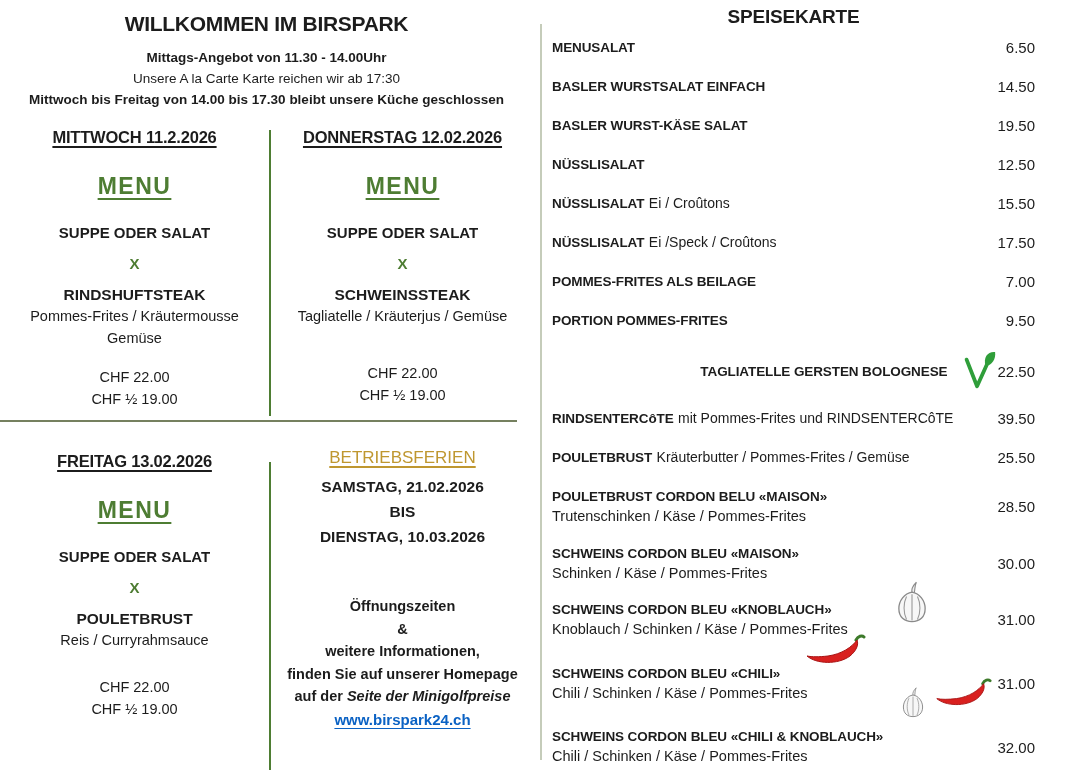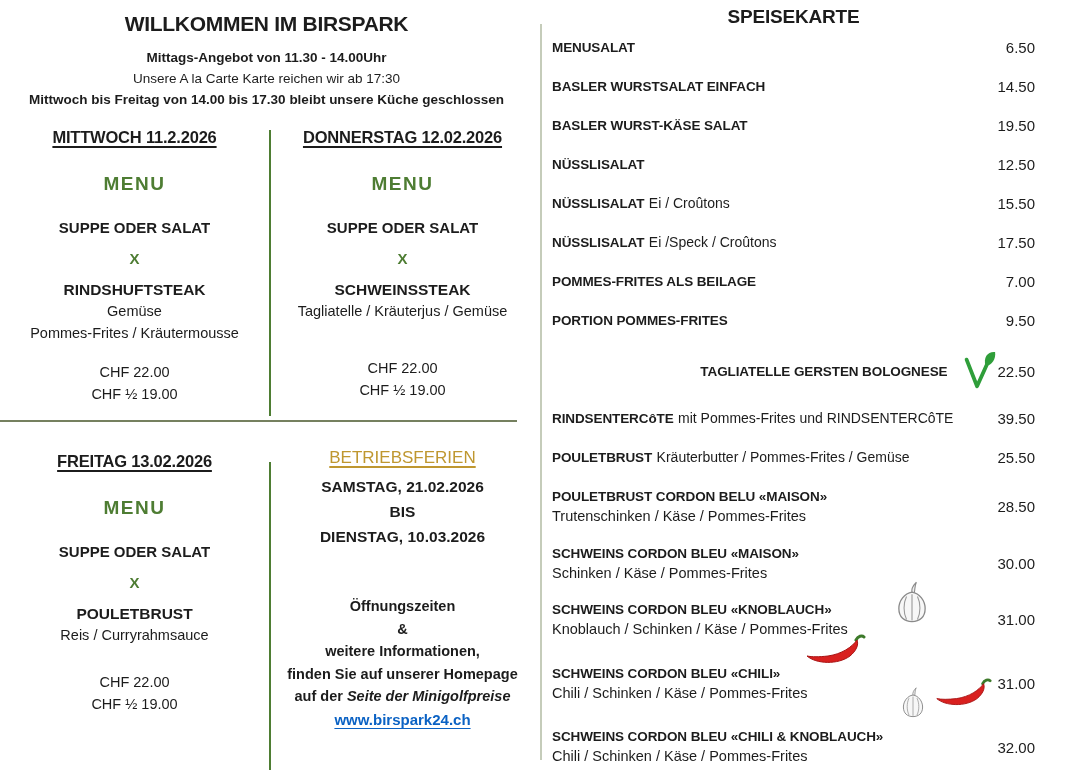--- a/index.html
+++ b/index.html
@@ -23,21 +23,21 @@
   .ltitle{font-size:21px;font-weight:bold;letter-spacing:-0.3px;margin-bottom:12px;}
   .lsub{font-size:13.5px;line-height:1.55;}
   .lsub.b{font-weight:bold;}
   
   .mbox{position:absolute;text-align:center;}
   .box1{left:0;top:128px;width:269px;}
   .box2{left:272px;top:128px;width:261px;}
   .box3{left:0;top:452px;width:269px;}
   .box4{left:272px;top:448px;width:261px;}
   .day{font-size:16.5px;font-weight:bold;letter-spacing:-0.2px;text-decoration:underline;text-underline-offset:3px;text-decoration-thickness:2px;margin-bottom:26px;display:inline-block;}
-  .menuword{font-size:19px;font-weight:bold;letter-spacing:1.5px;color:var(--green);text-underline-offset:4px;text-decoration-thickness:2px;margin-bottom:24px;display:block;}
+  .menuword{font-size:23px;font-weight:bold;letter-spacing:1.5px;color:var(--green);text-decoration:underline;text-underline-offset:4px;text-decoration-thickness:2px;margin-bottom:24px;display:block;}
   .course{font-size:15px;font-weight:bold;margin-bottom:14px;}
   .xsep{font-size:15px;font-weight:bold;color:var(--green);margin-bottom:14px;}
   .mainname{font-size:15.5px;font-weight:bold;margin-bottom:2px;}
   .side{font-size:14.5px;line-height:1.5;}
   .priceblk{margin-top:16px;font-size:14.5px;line-height:1.55;}
   
   .holtitle{font-size:17px;font-weight:normal;color:var(--gold);text-decoration:underline;text-underline-offset:3px;text-decoration-thickness:2px;margin-bottom:6px;display:inline-block;}
   .holline{font-size:15.5px;font-weight:bold;line-height:1.62;}
   .holgap{height:46px;}
   .holinfo{font-size:14.5px;font-weight:bold;line-height:1.55;}
@@ -80,22 +80,22 @@
     <div class="lsub">Unsere A la Carte Karte reichen wir ab 17:30</div>
     <div class="lsub b">Mittwoch bis Freitag von 14.00 bis 17.30 bleibt unsere Küche geschlossen</div>
   </div>
 
   <div class="mbox box1">
     <span class="day">MITTWOCH 11.2.2026</span>
     <span class="menuword">MENU</span>
     <div class="course">SUPPE ODER SALAT</div>
     <div class="xsep">X</div>
     <div class="mainname">RINDSHUFTSTEAK</div>
+    <div class="side">Pommes-Frites / Kräutermousse</div>
     <div class="side">Gemüse</div>
-    <div class="side">Pommes-Frites / Kräutermousse</div>
     <div class="priceblk">
       <div>CHF 22.00</div>
       <div>CHF ½ 19.00</div>
     </div>
   </div>
 
   <div class="mbox box2">
     <span class="day">DONNERSTAG 12.02.2026</span>
     <span class="menuword">MENU</span>
     <div class="course">SUPPE ODER SALAT</div>

